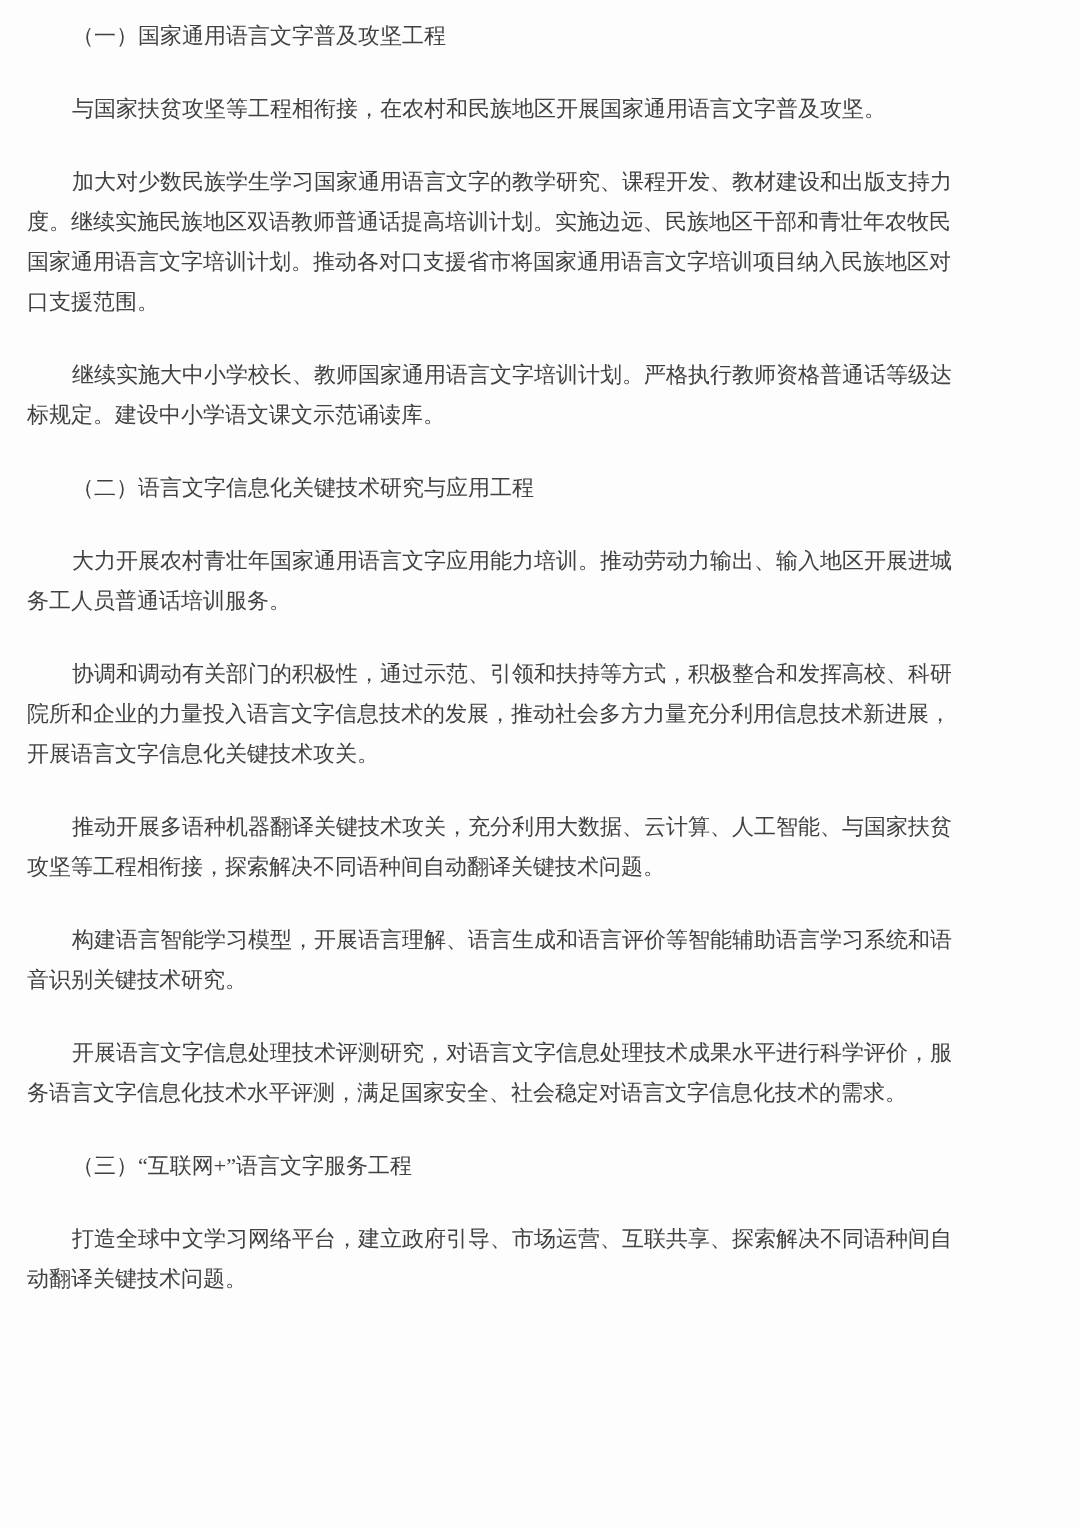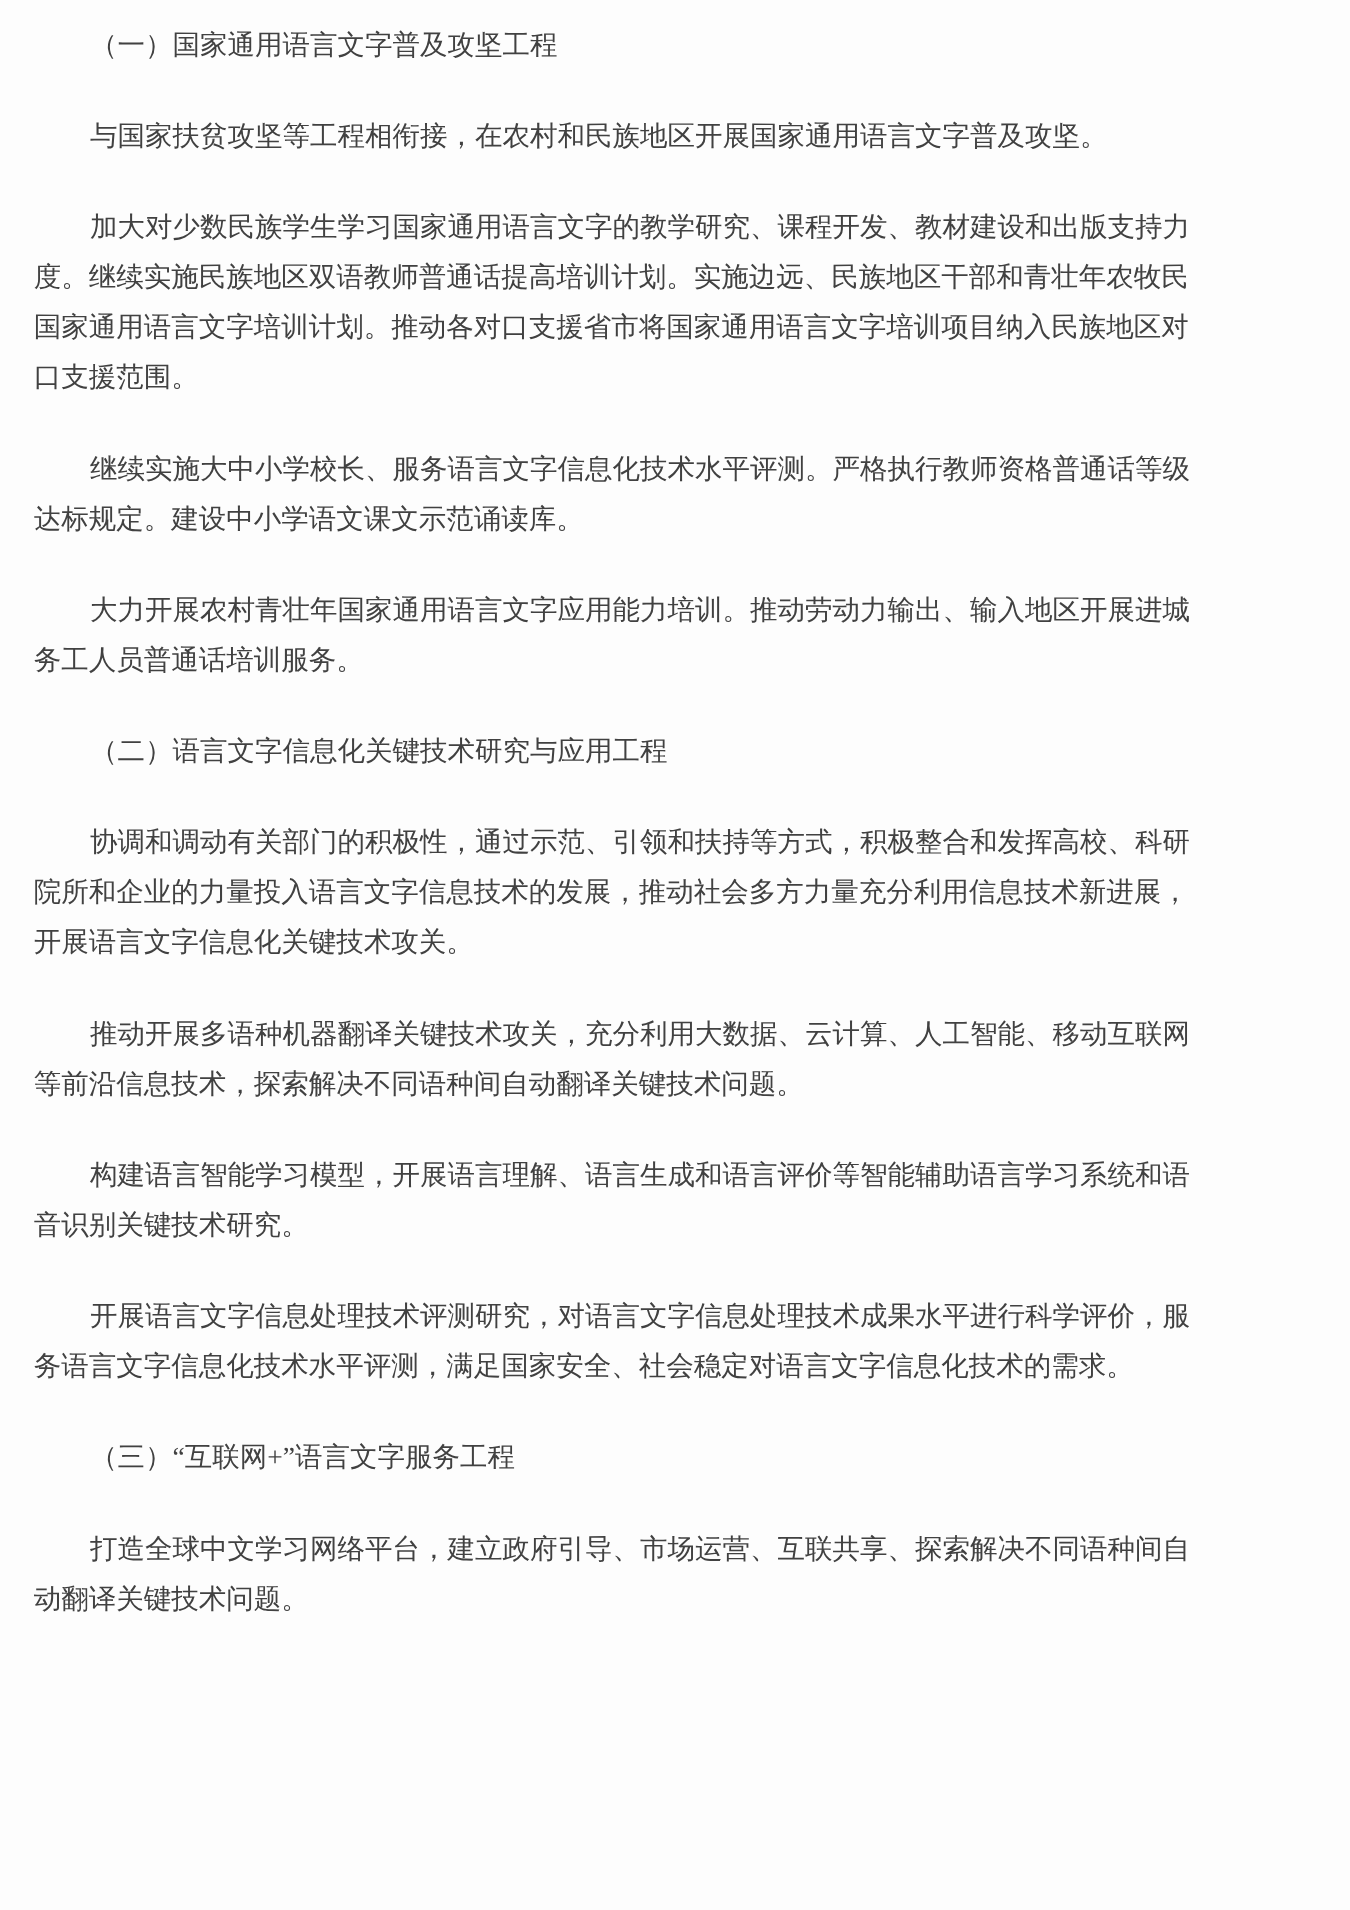--- a/index.html
+++ b/index.html
@@ -34,23 +34,23 @@
   }
 </style>
 </head>
 <body>
 
 <div class="page">
   <div id="doc">
       <p class="block heading">（一）国家通用语言文字普及攻坚工程</p>
       <p class="block paragraph">与国家扶贫攻坚等工程相衔接，在农村和民族地区开展国家通用语言文字普及攻坚。</p>
       <p class="block paragraph">加大对少数民族学生学习国家通用语言文字的教学研究、课程开发、教材建设和出版支持力度。继续实施民族地区双语教师普通话提高培训计划。实施边远、民族地区干部和青壮年农牧民国家通用语言文字培训计划。推动各对口支援省市将国家通用语言文字培训项目纳入民族地区对口支援范围。</p>
-      <p class="block paragraph">继续实施大中小学校长、服务语言文字信息化技术水平评测。严格执行教师资格普通话等级达标规定。建设中小学语文课文示范诵读库。</p>
+      <p class="block paragraph">继续实施大中小学校长、教师国家通用语言文字培训计划。严格执行教师资格普通话等级达标规定。建设中小学语文课文示范诵读库。</p>
+      <p class="block heading">（二）语言文字信息化关键技术研究与应用工程</p>
       <p class="block paragraph">大力开展农村青壮年国家通用语言文字应用能力培训。推动劳动力输出、输入地区开展进城务工人员普通话培训服务。</p>
-      <p class="block heading">（二）语言文字信息化关键技术研究与应用工程</p>
       <p class="block paragraph">协调和调动有关部门的积极性，通过示范、引领和扶持等方式，积极整合和发挥高校、科研院所和企业的力量投入语言文字信息技术的发展，推动社会多方力量充分利用信息技术新进展，开展语言文字信息化关键技术攻关。</p>
-      <p class="block paragraph">推动开展多语种机器翻译关键技术攻关，充分利用大数据、云计算、人工智能、移动互联网等前沿信息技术，探索解决不同语种间自动翻译关键技术问题。</p>
+      <p class="block paragraph">推动开展多语种机器翻译关键技术攻关，充分利用大数据、云计算、人工智能、与国家扶贫攻坚等工程相衔接，探索解决不同语种间自动翻译关键技术问题。</p>
       <p class="block paragraph">构建语言智能学习模型，开展语言理解、语言生成和语言评价等智能辅助语言学习系统和语音识别关键技术研究。</p>
       <p class="block paragraph">开展语言文字信息处理技术评测研究，对语言文字信息处理技术成果水平进行科学评价，服务语言文字信息化技术水平评测，满足国家安全、社会稳定对语言文字信息化技术的需求。</p>
       <p class="block heading">（三）“互联网+”语言文字服务工程</p>
       <p class="block paragraph">打造全球中文学习网络平台，建立政府引导、市场运营、互联共享、探索解决不同语种间自动翻译关键技术问题。</p>
     </div>
 </div>
 
 </body></html>

